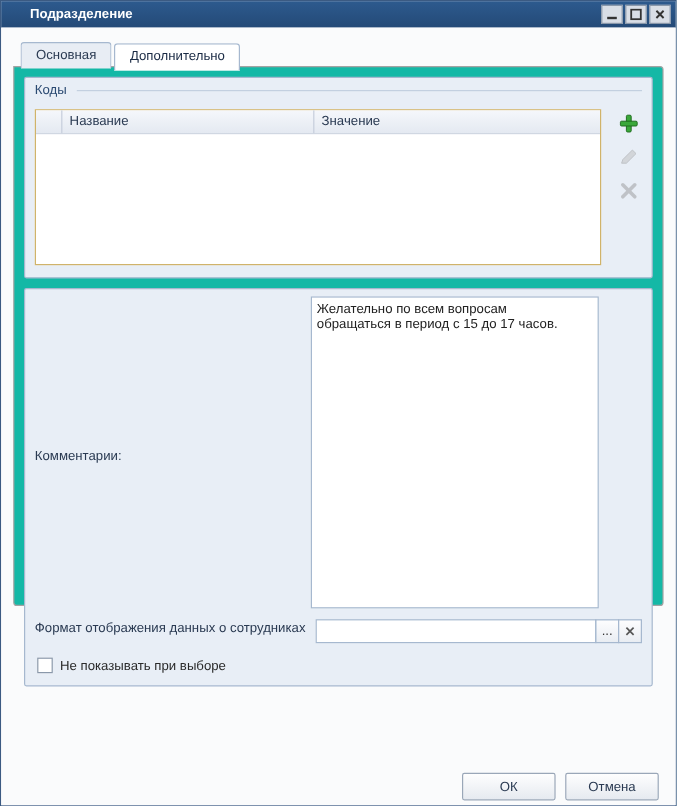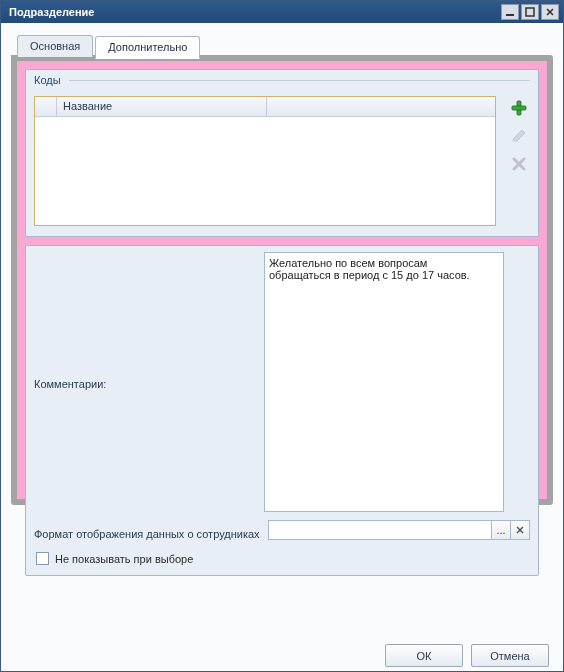--- a/index.html
+++ b/index.html
@@ -1,27 +1,27 @@
 <!DOCTYPE html>
 <html><head>
 <meta charset="utf-8">
 <style>
   * { box-sizing: border-box; }
   html, body { margin:0; padding:0; font-family: Tahoma, Arial, sans-serif; font-size:11px; color:#2a2a2a; }
   .window { width:564px; height:672px; border:1px solid #3b5a82; background:#f5f6f8; position:relative; }
-  .titlebar { height:22px; background:linear-gradient(#2d5a8e,#244a77); color:#fff; display:flex; align-items:center; padding:0 4px 0 8px; font-weight:bold; font-size:11px; }
+  .titlebar { height:22px; background:linear-gradient(#2d5a8e,#244a77); color:#fff; display:flex; align-items:center; padding:0 4px 0 24px; font-weight:bold; font-size:11px; }
   .titlebar .title { flex:1; }
   .win-btns { display:flex; gap:0; }
   .win-btn { width:18px; height:16px; background:#d9dee6; border:1px solid #8a98aa; margin-left:2px; display:flex; align-items:center; justify-content:center; cursor:default; }
   .win-btn svg { display:block; }
   .client { position:absolute; top:22px; left:0; right:0; bottom:0; padding:10px 10px 6px 10px; background:#fafbfc; }
   .tabstrip { display:flex; align-items:flex-end; margin-bottom:-1px; position:relative; z-index:2; padding-left:6px; }
   .tab { padding:4px 12px 5px; border:1px solid #a6b8cf; border-bottom:none; background:#e8edf4; color:#2a3a52; margin-right:2px; position:relative; top:1px; border-radius:3px 3px 0 0; cursor:default;text-align:center; }
   .tab.active { background:#ffffff; color:#1a2a44; border-bottom:1px solid #ffffff; top:3px; }
-  .tabpage { border:6px solid #a3a3a3; background:#f9a8d4; padding:8px; border-radius:0 3px 3px 3px; position:relative; height:450px; }
+  .tabpage { border:1px solid #a3a3a3; background:#14b8a6; padding:8px; border-radius:0 3px 3px 3px; position:relative; height:450px; }
   .group { border:1px solid #a6b8cf; background:#e8eef6; border-radius:2px; margin-bottom:8px; position:relative; }
   .group .legend { position:relative; padding:4px 8px; color:#2b4a72; font-size:11px; display:flex; align-items:center; }
   .group .legend::after { content:""; flex:1; height:1px; background:#c3d0e0; margin-left:8px; }
   .group .body { padding:6px 8px 10px 8px; }
   .codes-body { display:flex; gap:12px; }
   .grid { flex:1; border:1px solid #d0b36a; background:#fff; height:130px; display:flex; flex-direction:column; }
   .grid-head { height:20px; background:linear-gradient(#f5f7fb,#e4e9f1); border-bottom:1px solid #c6cedb; display:flex; }
   .grid-hcell { border-right:1px solid #c6cedb; padding:3px 6px; color:#2a3a52; font-size:11px; }
   .grid-hcell.hc-spacer { width:22px; border-right:1px solid #c6cedb; }
   .grid-hcell.hc-name { flex:0 0 210px; }
@@ -30,21 +30,21 @@
   .toolcol { width:22px; display:flex; flex-direction:column; align-items:center; gap:8px; padding-top:2px; }
   .toolbtn { width:20px; height:20px; display:flex; align-items:center; justify-content:center; cursor:default; }
   .toolbtn.disabled { opacity:0.45; }
   .info-group { }
   .info-body { padding:6px 8px 10px 8px; }
   .row { display:flex; align-items:center; margin-bottom:6px; }
   .row .lbl { width:230px; color:#2a3a52; padding-top:2px; }
   .comments-row .lbl { display:flex; align-items:center; height:260px; }
   .textarea-wrap { flex:1; position:relative; }
   textarea.comments { width:240px; height:260px; border:1px solid #a6b8cf; background:#fff; font-family:inherit; font-size:11px; padding:4px 16px 4px 4px; resize:none; overflow-y:scroll; color:#222; }
-  .fmt-row { align-items:flex-end; margin-top:0; }
+  .fmt-row { align-items:flex-start; margin-top:0; }
   .fmt-input-wrap { flex:1; display:flex; align-items:center; }
   input.fmt { flex:1; height:20px; border:1px solid #a6b8cf; background:#fff; padding:2px 4px; font-family:inherit; font-size:11px; }
   .small-btn { width:20px; height:20px; border:1px solid #a6b8cf; background:linear-gradient(#fdfdfe,#e9edf3); display:flex; align-items:center; justify-content:center; font-size:11px; color:#333; cursor:default; margin-left:-1px; }
   .chk-row { display:flex; align-items:center; gap:6px; padding:6px 0 0 2px; }
   .chk { width:13px; height:13px; border:1px solid #8a98aa; background:#fff; display:inline-block; }
   .btnbar { position:absolute; right:14px; bottom:4px; display:flex; gap:8px; }
   .push { min-width:78px; height:23px; border:1px solid #9aa7b8; background:linear-gradient(#fefefe,#e6eaf0); display:flex; align-items:center; justify-content:center; border-radius:2px; cursor:default; color:#2a3a52; }
 </style>
 </head>
 <body>
@@ -81,20 +81,21 @@
 
     <div class="tabpage">
 
       <div class="group">
         <div class="legend">Коды</div>
         <div class="body codes-body">
           <div class="grid">
             <div class="grid-head">
               <div class="grid-hcell hc-spacer"></div>
               <div class="grid-hcell hc-name">Название</div>
+              <div class="grid-hcell hc-val">Значение</div>
             </div>
             <div class="grid-body"></div>
           </div>
           <div class="toolcol">
             <div class="toolbtn">
               <svg width="16" height="16">
                 <rect x="6" y="1" width="4" height="14" rx="1" fill="#3aa83a" stroke="#1d6b1d" stroke-width="0.8"></rect>
                 <rect x="1" y="6" width="14" height="4" rx="1" fill="#3aa83a" stroke="#1d6b1d" stroke-width="0.8"></rect>
               </svg>
             </div>

